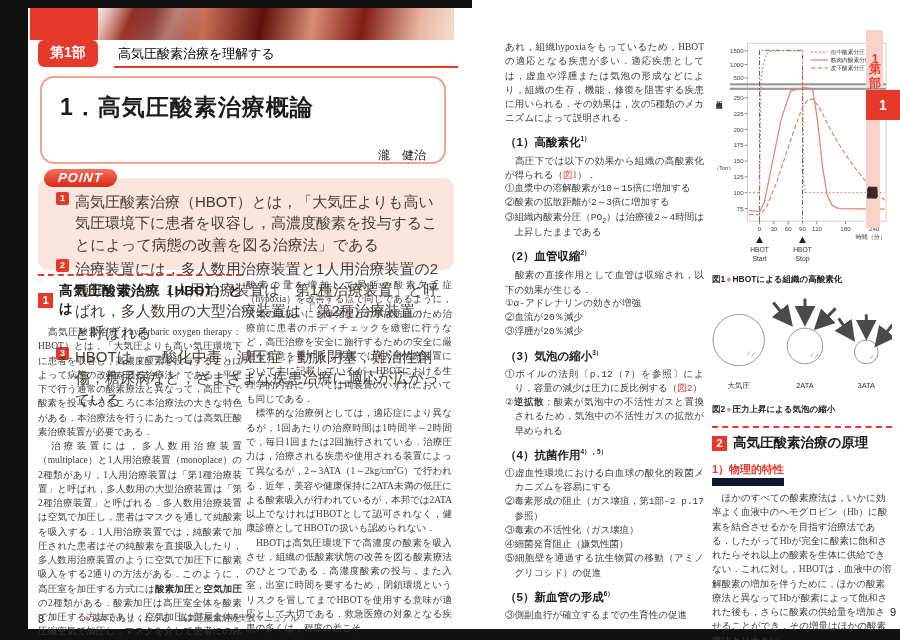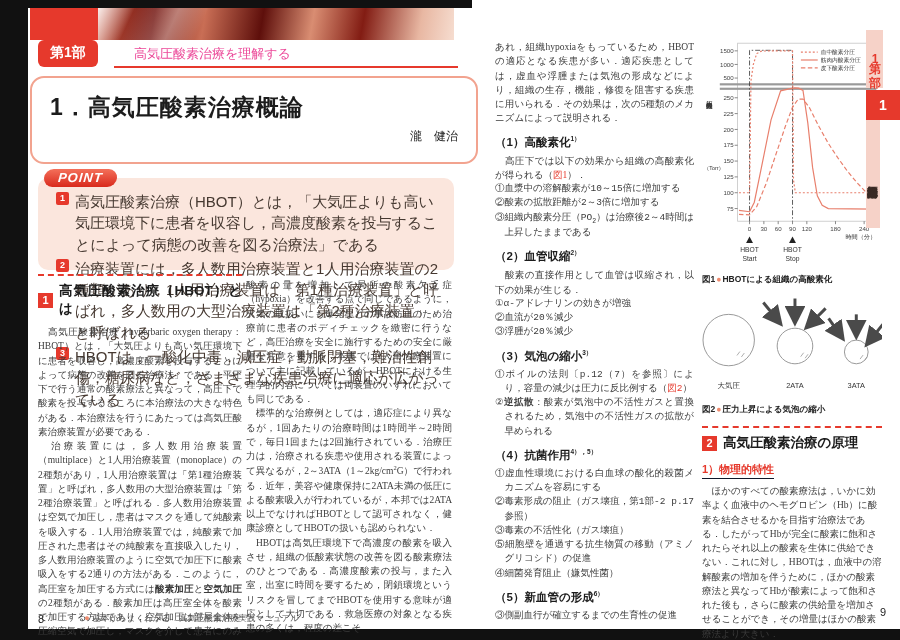--- a/index.html
+++ b/index.html
@@ -13,24 +13,24 @@
 
   
   #banner-square { position:absolute; left:2px; top:0; width:68px; height:32px; background:#e6392c; }
   #banner-image { position:absolute; left:70px; top:0; width:356px; height:32px;
      background-image:
        linear-gradient(115deg, rgba(255,255,255,.9) 0%, rgba(255,255,255,0) 10%, rgba(255,255,255,.35) 22%, rgba(255,255,255,0) 30%),
        linear-gradient(100deg, #c65a42 0%, #731510 16%, #c96e55 30%, #5e0f0b 46%, #d98d72 60%, #821c13 74%, #e8b7a2 90%, #f6ddd0 100%); }
   #header-row { position:absolute; left:10px; top:32px; width:420px; height:28px; }
   #header-line { position:absolute; left:76px; right:0; bottom:0; height:2px; background:#e6392c; }
   .part-badge { position:absolute; left:0; top:0; background:#e6392c; color:#fff; font-size:14px; font-weight:bold; padding:4px 12px 5px; border-radius:6px; }
-  .part-title { position:absolute; left:96px; top:5px; color:#ec4899; font-size:13px; }
-  #chapter-box { position:absolute; left:2px; top:68px; width:448px; height:88px; border:2.5px solid #f2a38f; border-radius:14px; padding:14px 18px 6px; }
+  .part-title { position:absolute; left:80px; top:5px; color:#000000; font-size:13px; }
+  #chapter-box { position:absolute; left:12px; top:68px; width:406px; height:88px; border:2.5px solid #f2a38f; border-radius:14px; padding:14px 18px 6px; }
   #chapter-title { font-size:23px; font-weight:bold; color:#1c1c1c; letter-spacing:1px; }
-  #chapter-author { text-align:right; font-size:12px; color:#222; margin-top:5px; font-family:"Liberation Serif", serif; }
+  #chapter-author { text-align:right; font-size:12px; color:#222; margin-top:24px; font-family:"Liberation Serif", serif; }
 
   
   #point-box { position:absolute; left:10px; top:170px; width:416px; height:92px; background:#fbe6dd; border-radius:10px; padding:13px 12px 6px 18px; }
   #point-badge { position:absolute; top:-9px; left:6px; background:linear-gradient(#f4705a,#d9291c); color:#fff; font-weight:bold; font-style:italic; font-size:13px; padding:1px 14px 2px; border-radius:9px; transform:skewX(-5deg); letter-spacing:1px; }
   .point-item { display:flex; gap:6px; margin-bottom:3px; }
   .pnum { flex:0 0 13px; height:13px; background:#e6392c; color:#fff; font-size:9px; font-weight:bold; text-align:center; line-height:13px; border-radius:2px; margin-top:1px; }
   .ptext { font-size:15px; line-height:1.42; color:#463931; }
 
   
   .col { position:absolute; text-align:justify; }
@@ -38,30 +38,30 @@
   #sec1-col2 { left:218px; top:270px; width:206px; }
   .sec-head { border-top:2px dashed #e6392c; padding-top:6px; display:flex; align-items:center; gap:6px; margin-bottom:7px; }
   .sq { flex:0 0 15px; height:15px; background:#e6392c; color:#fff; font-size:11px; font-weight:bold; text-align:center; line-height:15px; }
   .sec-title { font-size:13.5px; font-weight:bold; color:#1c1c1c; }
   .body-p { font-family:"Liberation Serif", serif; font-size:9.5px; line-height:1.5; color:#3b3b3b; }
   .red { color:#e6392c; }
   sup { font-size:6.5px; }
   sub { font-size:6.5px; }
 
   
-  #right-page { position:absolute; left:462px; top:0; width:390px; height:620px; }
+  #right-page { position:absolute; left:472px; top:0; width:390px; height:620px; }
   #colA { position:absolute; left:5px; top:32px; width:199px; text-align:justify; }
   #colB { position:absolute; left:212px; top:26px; width:180px; }
   .m-head { font-size:11.5px; font-weight:bold; color:#1c1c1c; margin:9px 0 4px; }
   .m-li { font-family:Liberation Mono, monospace; font-size:9.5px; line-height:1.5; color:#3b3b3b; padding-left:1em; text-indent:-1em; }
   .fig-cap { font-size:8.5px; font-weight:bold; color:#222; text-align:left; margin:4px 0 10px; }
   .fig-cap .dot { color:#ef8a6d; margin:0 1px; }
   #sec2-block { border-top:2px dashed #e6392c; margin-top:8px; padding-top:6px; }
   #sec2-head { display:flex; align-items:center; gap:6px; margin-bottom:7px; }
-  .sub-head { display:inline-block; color:#e6392c; font-size:11px; font-weight:bold; border-bottom:1px solid #0f172a; padding-bottom:1px; margin-bottom:5px; }
+  .sub-head { display:inline-block; color:#e6392c; font-size:11px; font-weight:bold; border-bottom:8px solid #0f172a; padding-bottom:1px; margin-bottom:5px; }
 
   
   #footer-left { position:absolute; left:10px; top:605px; display:flex; align-items:center; font-size:11px; color:#222; }
   #footer-left .series { font-size:8.5px; color:#555; margin-left:40px; }
   #footer-left .dot { color:#ef8a6d; font-size:9px; margin-right:3px; }
   #footer-right { position:absolute; left:390px; top:598px; font-size:11px; color:#222; }
 
   
   #side-tab { position:absolute; right:0; top:22px; width:34px; }
   .tab-part { background:#f6d2c8; height:58px; display:flex; align-items:center; justify-content:center; color:#e6392c; font-size:12px; font-weight:bold; writing-mode:vertical-rl; text-orientation:upright; margin-bottom:2px; }
@@ -142,22 +142,22 @@
           <div class="m-li">①α-アドレナリンの効きが増強</div>
           <div class="m-li">②血流が20％減少</div>
           <div class="m-li">③浮腫が20％減少</div>
           <div class="m-head">（3）気泡の縮小<sup>3）</sup></div>
           <div class="m-li">①ボイルの法則〔p.12（7）を参照〕により，容量の減少は圧力に反比例する（<span class="red">図2</span>）</div>
           <div class="m-li">②<b>逆拡散</b>：酸素が気泡中の不活性ガスと置換されるため，気泡中の不活性ガスの拡散が早められる</div>
           <div class="m-head">（4）抗菌作用<sup>4），5）</sup></div>
           <div class="m-li">①虚血性環境における白血球の酸化的殺菌メカニズムを容易にする</div>
           <div class="m-li">②毒素形成の阻止（ガス壊疽，第1部-2 p.17参照）</div>
           <div class="m-li">③毒素の不活性化（ガス壊疽）</div>
+          <div class="m-li">④細菌発育阻止（嫌気性菌）</div>
           <div class="m-li">⑤細胞壁を通過する抗生物質の移動（アミノグリコシド）の促進</div>
-          <div class="m-li">④細菌発育阻止（嫌気性菌）</div>
           <div class="m-head">（5）新血管の形成<sup>6）</sup></div>
           <div class="m-li">③側副血行が確立するまでの生育性の促進</div>
         </div>
     </div>
 
     <div id="colB">
       <div id="fig1"><svg width="180" height="232" viewBox="0 0 182 232" xmlns="http://www.w3.org/2000/svg">
             <rect x="36" y="8" width="140" height="180" fill="none" stroke="#c4c4c4" stroke-width="0.8"></rect>
             <rect x="18" y="48.5" width="158" height="2.2" fill="#9a9a9a"></rect>
             <rect x="18" y="53" width="158" height="2.2" fill="#9a9a9a"></rect>

